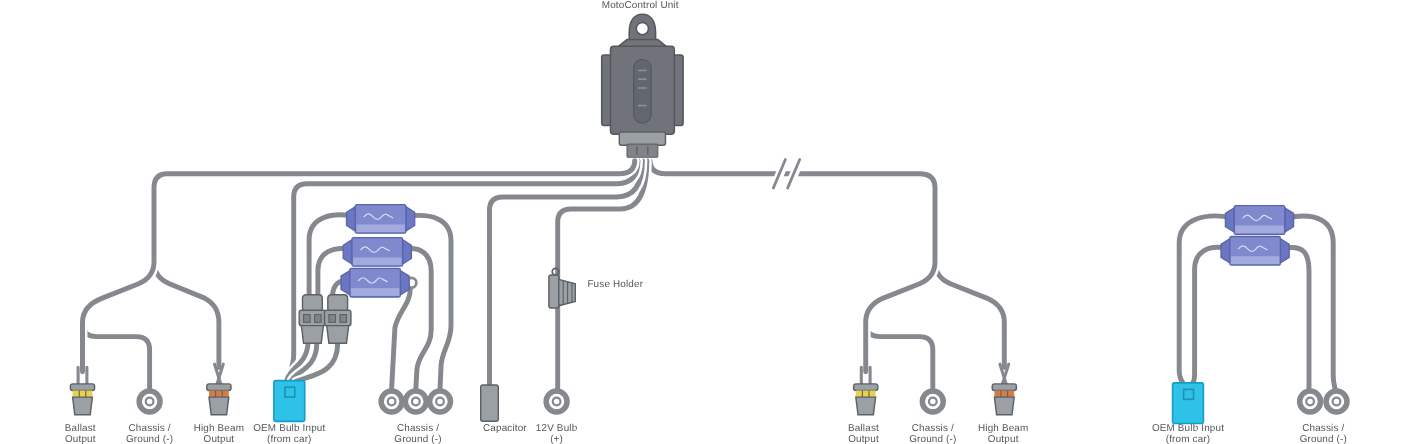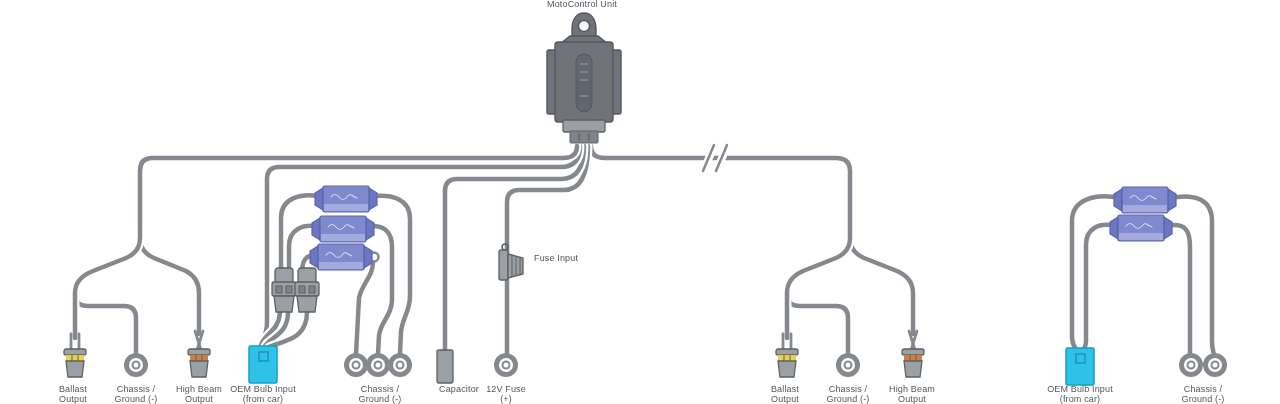--- a/index.html
+++ b/index.html
@@ -196,35 +196,35 @@
     <circle cx="505" cy="247" r="3" fill="none" stroke="var(--connector_edge)" stroke-width="1.5"></circle>
     <rect class="conn" x="499" y="250" width="9" height="30" rx="2"></rect>
     <polygon class="conn" points="508,254 523,258 523,274 508,278"></polygon>
     <line x1="512" y1="255" x2="512" y2="277" stroke="var(--connector_edge)" stroke-width="1"></line>
     <line x1="516" y1="256" x2="516" y2="276" stroke="var(--connector_edge)" stroke-width="1"></line>
     <line x1="520" y1="257" x2="520" y2="275" stroke="var(--connector_edge)" stroke-width="1"></line>
   </g>
 </svg>
 
 <div class="lbl" style="left:532px;top:0px">MotoControl Unit</div>
-<div class="lbl lbl-left" style="left:534px;top:254px">Fuse Input</div>
+<div class="lbl lbl-left" style="left:534px;top:254px">Fuse Holder</div>
 
 <div class="lbl" style="left:23px;top:385px">Ballast
 Output</div>
 <div class="lbl" style="left:86px;top:385px">Chassis /
 Ground (-)</div>
 <div class="lbl" style="left:149px;top:385px">High Beam
 Output</div>
 <div class="lbl" style="left:213px;top:385px">OEM Bulb Input
 (from car)</div>
 
 <div class="lbl" style="left:330px;top:385px">Chassis /
 Ground (-)</div>
 <div class="lbl" style="left:409px;top:385px">Capacitor</div>
-<div class="lbl" style="left:456px;top:385px">12V Fuse
+<div class="lbl" style="left:456px;top:385px">12V Bulb
 (+)</div>
 
 <div class="lbl" style="left:735px;top:385px">Ballast
 Output</div>
 <div class="lbl" style="left:798px;top:385px">Chassis /
 Ground (-)</div>
 <div class="lbl" style="left:862px;top:385px">High Beam
 Output</div>
 
 <div class="lbl" style="left:1030px;top:385px">OEM Bulb Input

